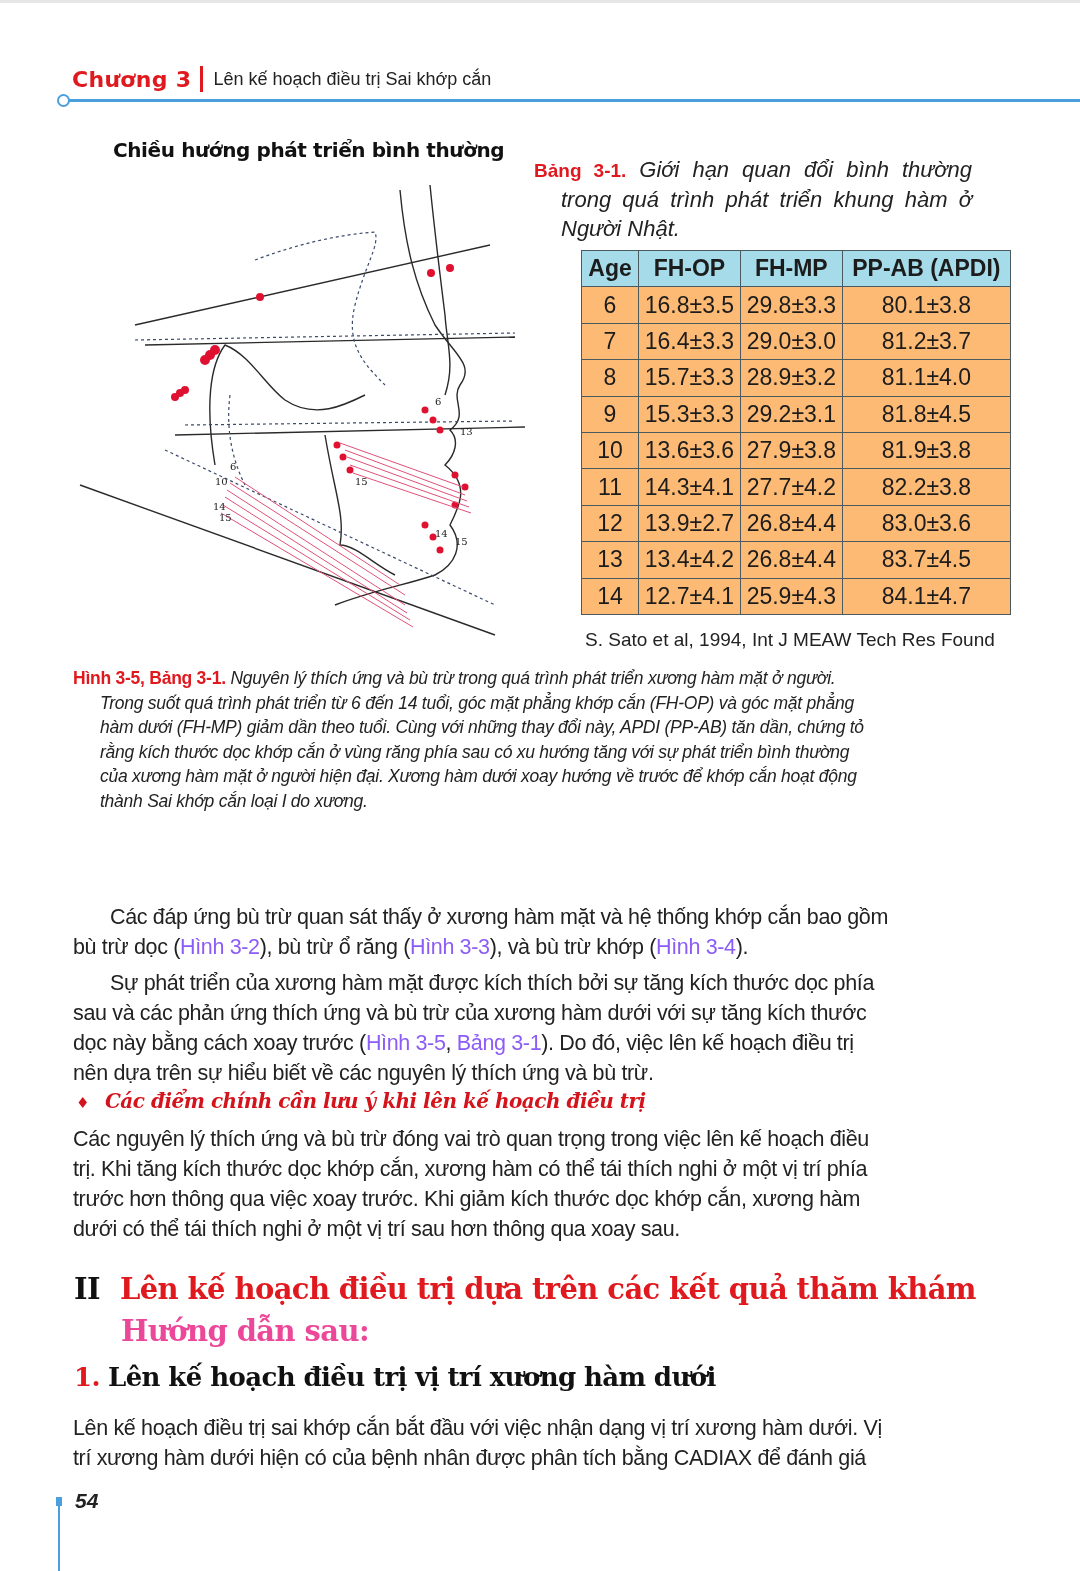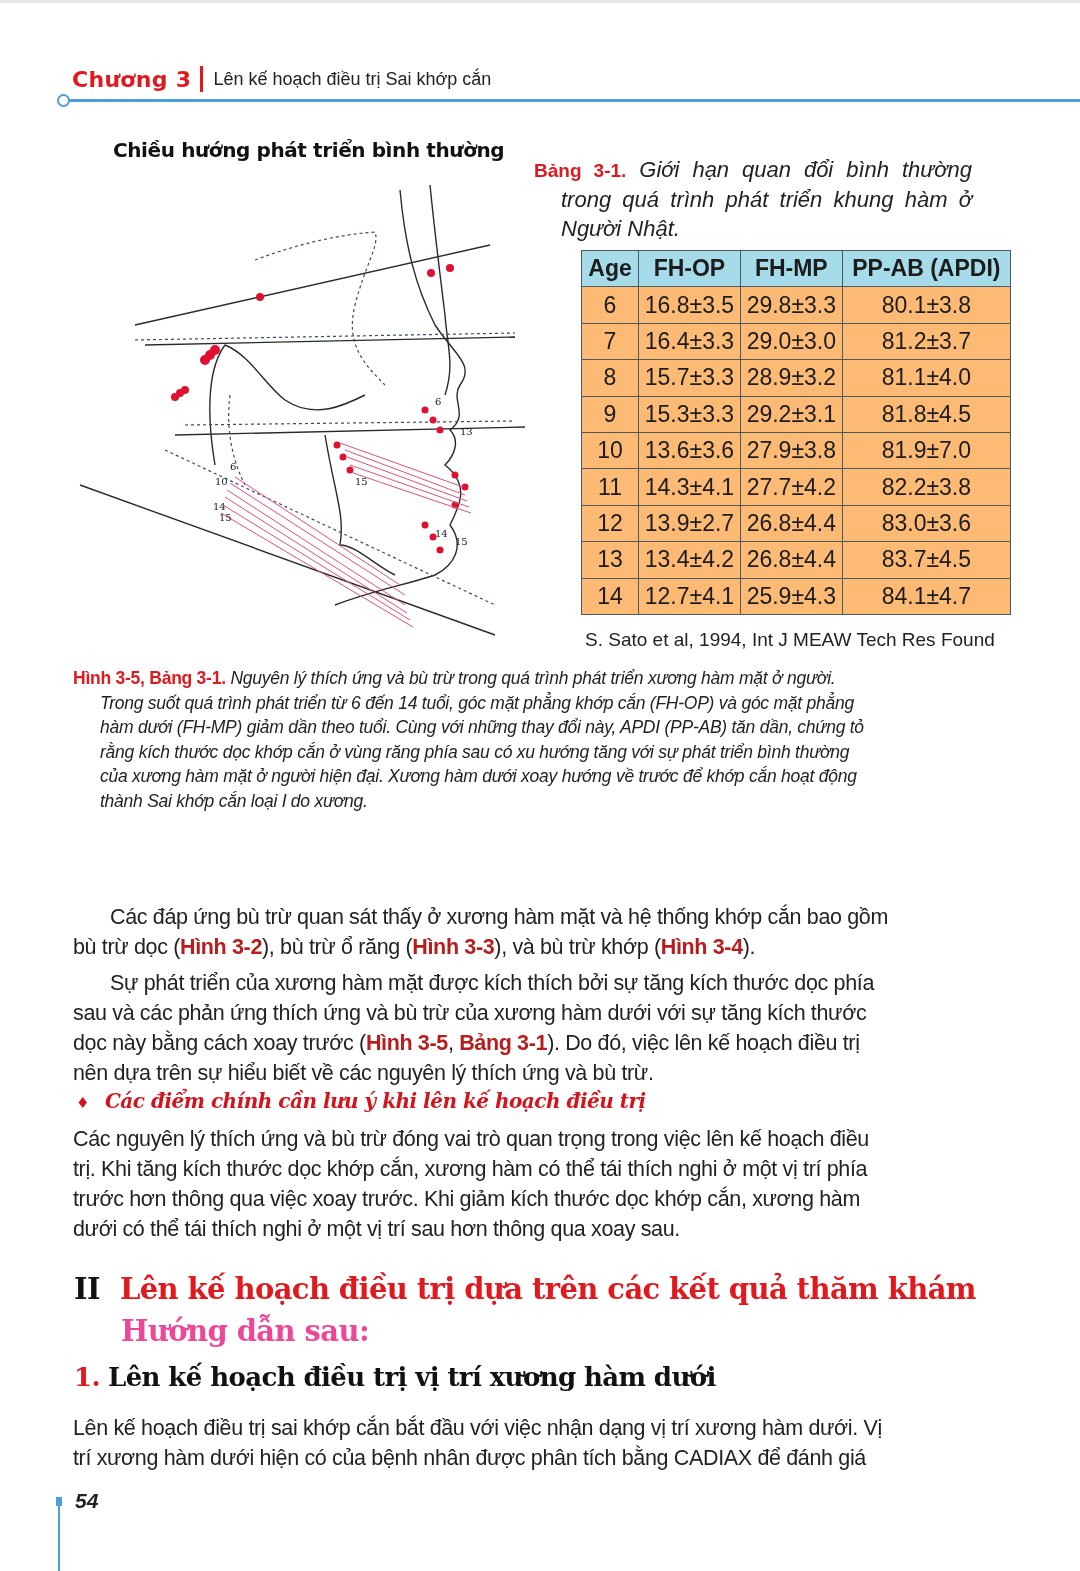--- a/index.html
+++ b/index.html
@@ -43,21 +43,21 @@
   
   .caption { position: absolute; left: 73px; top: 666px; width: 900px; font-size: 17.5px; line-height: 24.5px; font-style: italic; color: #222; letter-spacing: -0.25px; }
   .caption .lab { color: #e0191f; font-weight: bold; font-style: normal; }
   .caption .line { display: block; white-space: nowrap; }
   .caption .line.indent { padding-left: 27px; }
 
   
   .body { position: absolute; left: 73px; width: 900px; font-size: 21.5px; line-height: 30px; color: #222; letter-spacing: -0.35px; }
   .body .line { display: block; white-space: nowrap; }
   .body .line.indent { padding-left: 37px; margin-top: 18px; }
-  .ref { color: #b91c1c; font-weight: bold; }
+  .ref { color: #8b5cf6; font-weight: normal; }
   .p1 { top: 884px; }
   .p2 { top: 950px; }
   .bullet-head { position: absolute; left: 76px; top: 1089px; font-family: "DejaVu Serif", "Liberation Serif", serif; font-style: italic; font-weight: bold; color: #d4141c; font-size: 20px; letter-spacing: -0.5px; }
   .bullet-head .diamond { font-style: normal; font-size: 15px; margin-right: 16px; }
   .p3 { top: 1124px; }
 
   .h2 { position: absolute; left: 74px; top: 1268px; font-family: "DejaVu Serif", "Liberation Serif", serif; font-weight: bold; font-size: 29px; line-height: 42px; letter-spacing: -0.6px; }
   .h2 .num { color: #111; margin-right: 20px; }
   .h2 .red { color: #e0191f; }
   .h2 .line2 { display: block; padding-left: 47px; color: #ec4899; }
@@ -194,21 +194,21 @@
       <tr>
         <td class="age">9</td>
         <td>15.3±3.3</td>
         <td>29.2±3.1</td>
         <td>81.8±4.5</td>
       </tr>
       <tr>
         <td class="age">10</td>
         <td>13.6±3.6</td>
         <td>27.9±3.8</td>
-        <td>81.9±7.0</td>
+        <td>81.9±3.8</td>
       </tr>
       <tr>
         <td class="age">11</td>
         <td>14.3±4.1</td>
         <td>27.7±4.2</td>
         <td>82.2±3.8</td>
       </tr>
       <tr>
         <td class="age">12</td>
         <td>13.9±2.7</td>

